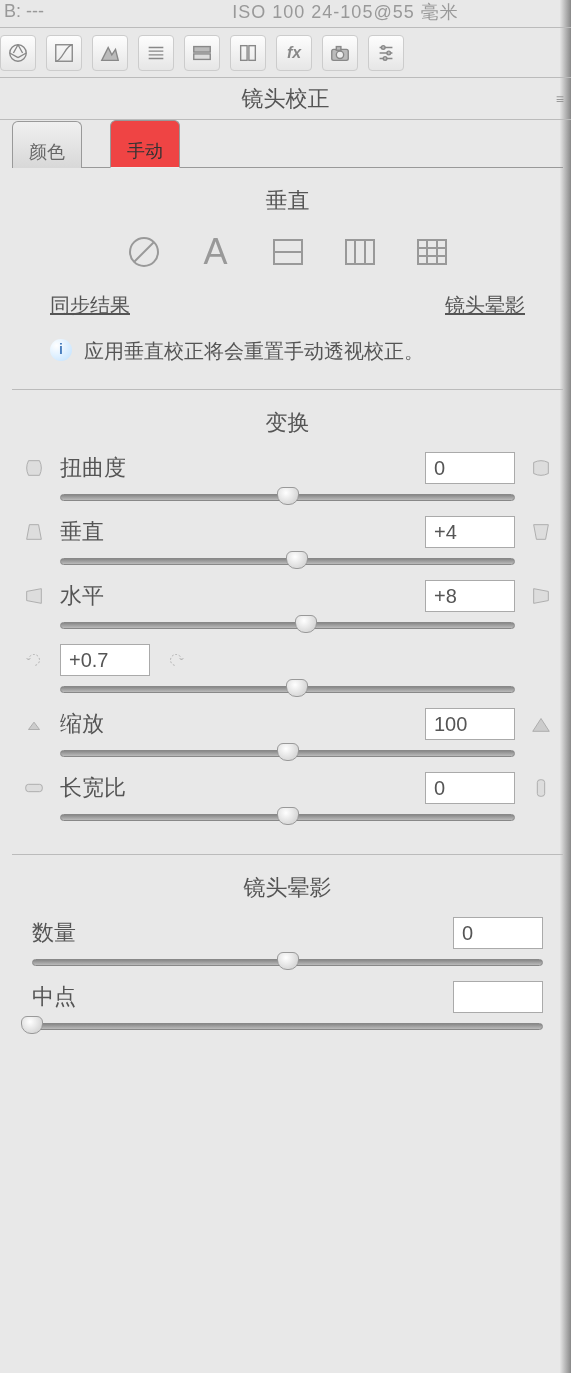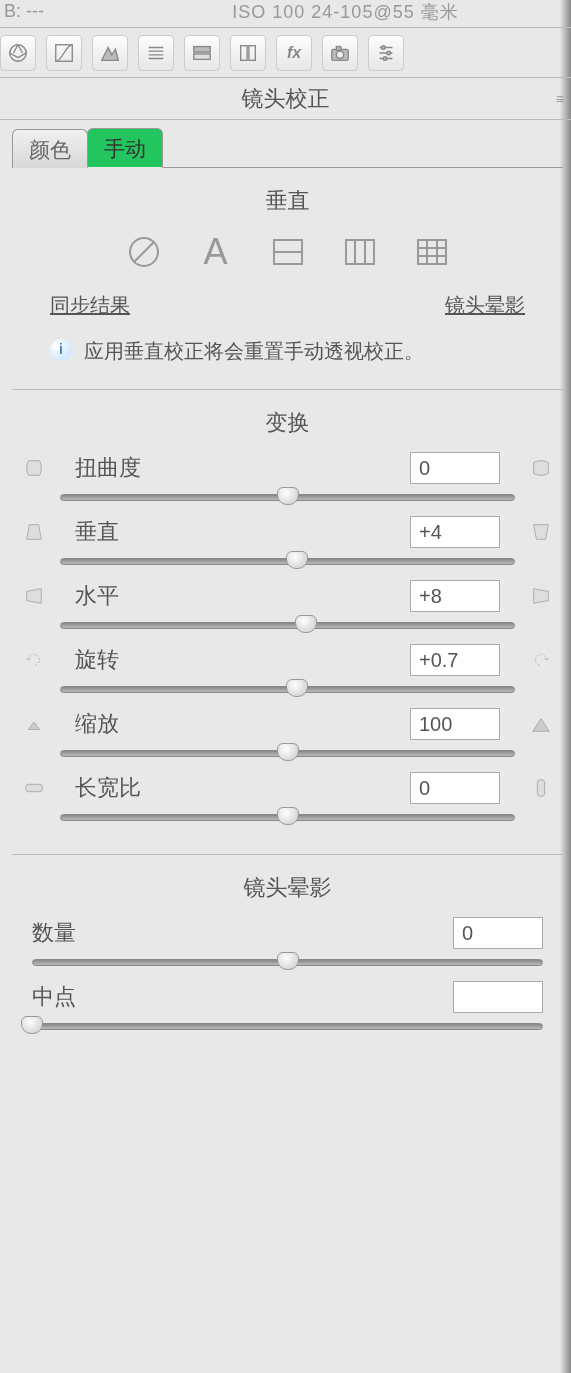--- a/index.html
+++ b/index.html
@@ -13,39 +13,39 @@
     .toolbar { display: flex; gap: 10px; align-items: center; height: 50px; padding: 4px 0; border-bottom: 1px solid #bbb; }
     .tbtn { width: 36px; height: 36px; border: 1px solid #ccc; border-radius: 4px;
             background: linear-gradient(#fdfdfd, #e6e6e6); display: flex; align-items: center; justify-content: center; cursor: pointer; }
     .tbtn svg { width: 22px; height: 22px; stroke: #888; fill: none; stroke-width: 1.5; }
     .tbtn.fx { font-style: italic; font-weight: bold; color: #888; font-size: 16px; }
     
     .panel-title { height: 42px; display: flex; align-items: center; justify-content: center; position: relative; font-size: 22px; color: #555; border-bottom: 1px solid #bbb; }
     .panel-title .menu-icon { position: absolute; right: 10px; font-size: 14px; color: #999; letter-spacing: -3px; cursor: pointer; }
     
     .tabs { display: flex; align-items: flex-end; height: 42px; border-bottom: 1px solid #999; margin-top: 6px; }
-    .tab { padding: 6px 16px 4px 16px; font-size: 21px; border: 1px solid #999; border-bottom: none; margin-right: -1px;
+    .tab { padding: 18px 16px 4px 16px; font-size: 18px; border: 1px solid #999; border-bottom: none; margin-right: -1px;
            border-radius: 6px 6px 0 0; background: linear-gradient(#f0f0f0,#d8d8d8); color: #666; cursor: pointer; position: relative; top: 1px; }
-    .tab.active { background: #22c55e; border-bottom: 1px solid #ededed; color: #333; }
+    .tab.active { background: #ef4444; border-bottom: 1px solid #ededed; color: #333; margin-left: 29px; }
     
     .section { padding: 18px 8px 18px 8px; border-bottom: 1px solid #bbb; }
     .section-title { text-align: center; font-size: 22px; color: #555; margin-bottom: 14px; }
     
     .upright-icons { display: flex; justify-content: center; gap: 28px; margin-bottom: 18px; }
     .u-icon { width: 44px; height: 44px; display: flex; align-items: center; justify-content: center; cursor: pointer; }
     .u-icon svg { width: 36px; height: 36px; stroke: #999; fill: none; stroke-width: 2; }
     .u-icon.text { font-size: 36px; color: #999; font-family: Arial; font-weight: 400; }
     
     .links { display: flex; justify-content: space-between; padding: 0 30px; margin-bottom: 18px; }
     .links a { color: #555; font-size: 20px; text-decoration: underline; cursor: pointer; }
     
     .info-box { display: flex; gap: 12px; padding: 0 30px 6px 30px; font-size: 20px; color: #555; line-height: 1.4; }
     .info-box .info-icon { width: 22px; height: 22px; border-radius: 50%; background: radial-gradient(circle at 30% 30%, #fff, #bde0ff); display: flex; align-items: center; justify-content: center; font-weight: bold; color: #4a7fbf; font-size: 14px; flex-shrink: 0; margin-top: 2px; }
     
-    .row { display: flex; align-items: center; gap: 27px; margin-bottom: 4px; }
+    .row { display: flex; align-items: center; gap: 12px; margin-bottom: 4px; }
     .row .side-icon { width: 28px; height: 28px; display: flex; align-items: center; justify-content: center; }
     .row .side-icon svg, .row .side-icon-r svg { width: 22px; height: 22px; stroke: #aaa; fill: #ddd; stroke-width: 1; }
     .row .label { flex: 1; font-size: 22px; color: #555; }
     .row input[type=text] { width: 90px; height: 32px; border: 1px solid #aaa; background: #fff; text-align: left; padding: 0 8px; font-size: 20px; color: #555; }
     .row .side-icon-r { width: 28px; height: 28px; display: flex; align-items: center; justify-content: center; }
     .slider-wrap { padding: 0 40px 10px 40px; }
     .slider-wrap.full { padding: 0 12px 10px 12px; }
     .slider { position: relative; height: 18px; }
     .slider .track { position: absolute; top: 6px; left: 0; right: 0; height: 7px; background: linear-gradient(#888,#bbb); border-radius: 4px; border: 1px solid #888; }
     .slider .thumb { position: absolute; top: -1px; width: 22px; height: 18px; background: radial-gradient(circle at 40% 30%, #fff, #c8c8c8); border: 1px solid #999; border-radius: 6px 6px 10px 10px; transform: translateX(-50%); cursor: pointer; }
@@ -238,21 +238,20 @@
         </div>
       </div>
 
     <div class="row">
       <span class="side-icon">
           <svg viewBox="0 0 24 24">
             <path d="M6 12 A6 6 0 1 1 12 18" stroke-dasharray="2 2" fill="none"></path>
             <path d="M4 10 L6 12 L8 10"></path>
           </svg>
         </span>
-      <span class="label">旋转</span>
       <input type="text" value="+0.7" style="">
       <span class="side-icon-r">
           <svg viewBox="0 0 24 24">
             <path d="M18 12 A6 6 0 1 0 12 18" stroke-dasharray="2 2" fill="none"></path>
             <path d="M16 10 L18 12 L20 10"></path>
           </svg>
         </span>
     </div>
     <div class="slider-wrap">
         <div class="slider">

